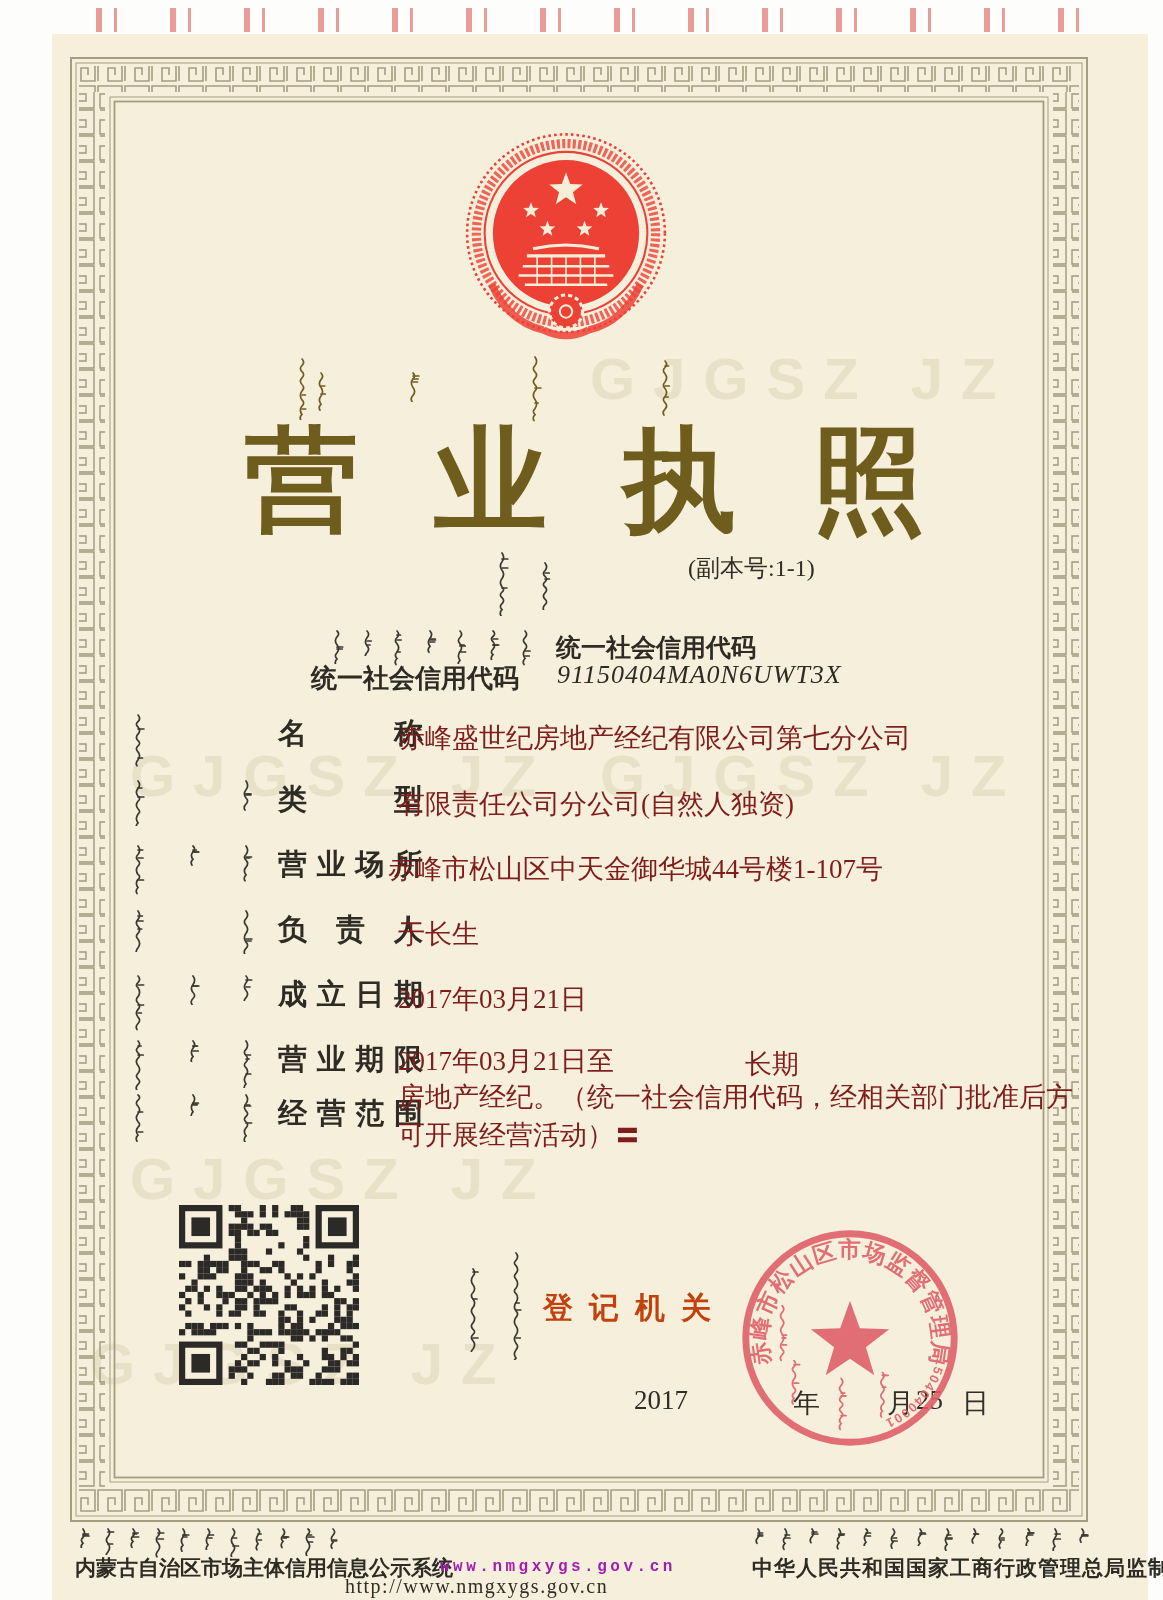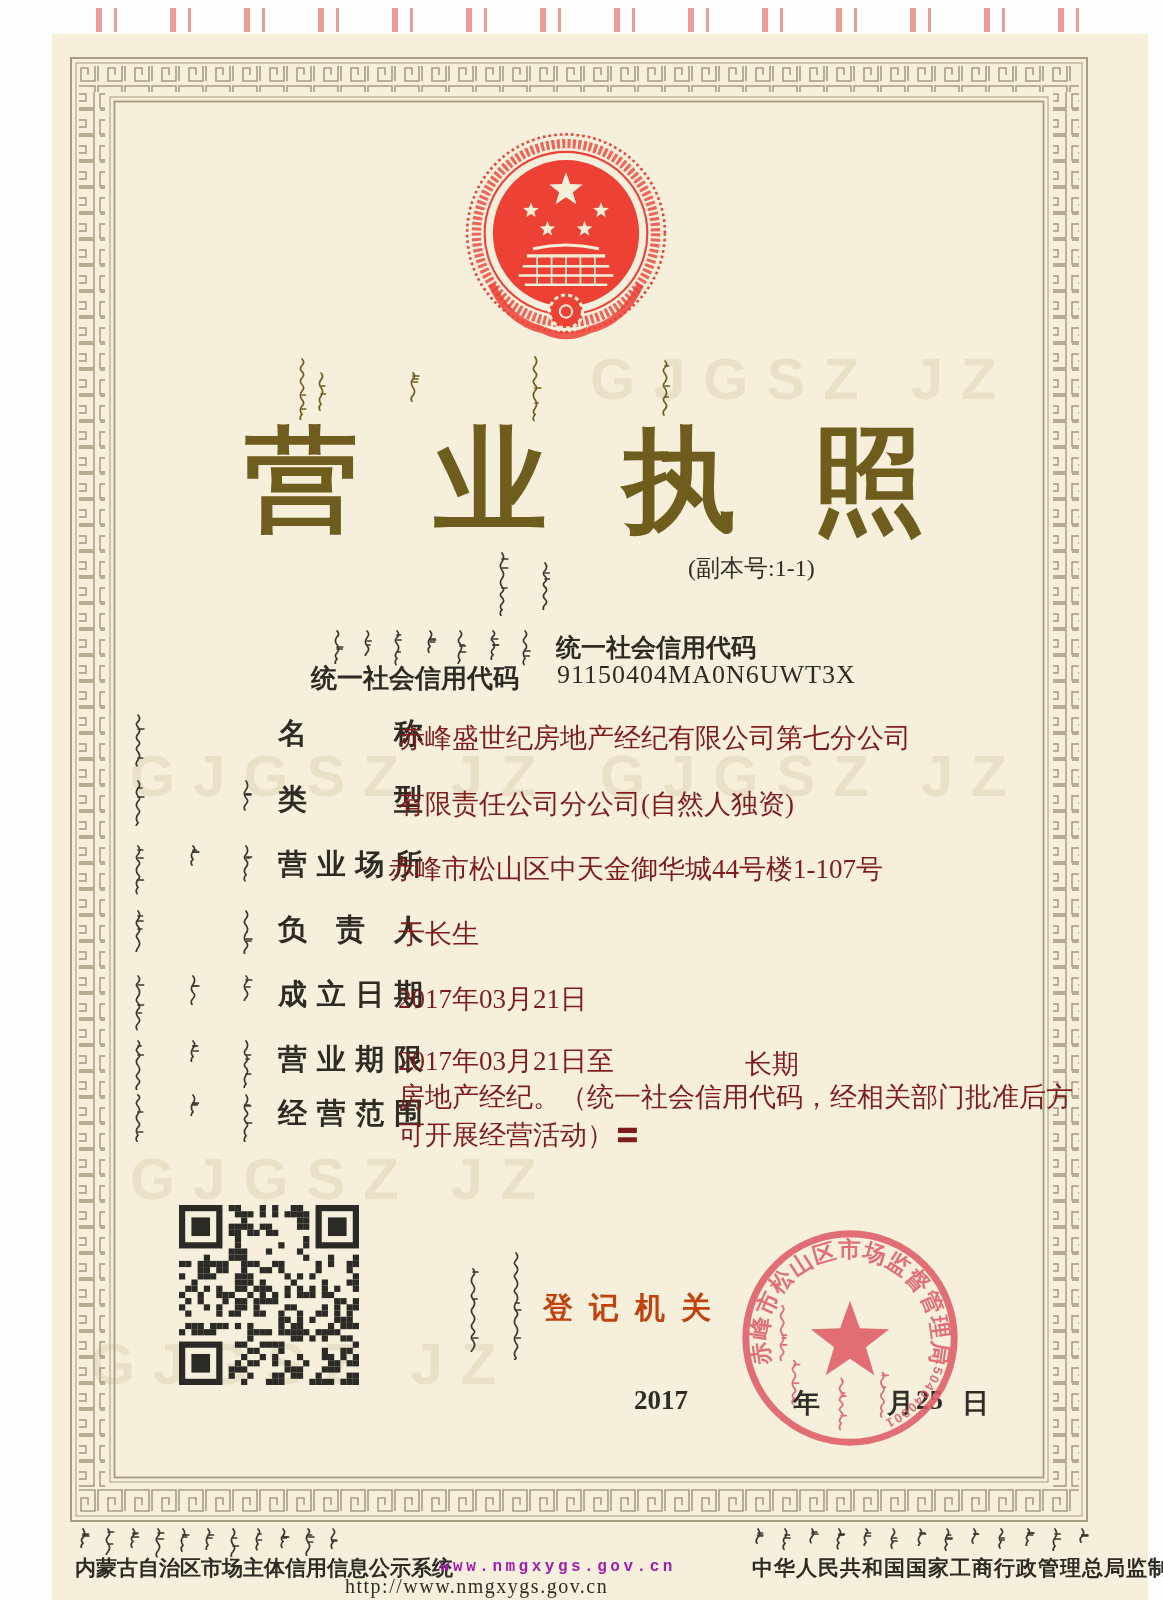--- a/index.html
+++ b/index.html
@@ -11,27 +11,27 @@
     background:repeating-linear-gradient(90deg,transparent 0 34px,#d23c34 34px 40px,transparent 40px 52px,#d23c34 52px 55px,transparent 55px 74px);}
   .ghost{color:rgba(168,155,104,.16);font-family:"Liberation Sans",sans-serif;font-weight:bold;
          letter-spacing:18px;font-size:58px;white-space:nowrap;}
   #title{left:200px;top:424px;width:770px;display:flex;justify-content:center;gap:76px;
          font-family:"Liberation Sans",sans-serif;font-weight:bold;font-size:113px;line-height:1;
          color:#6f5d1e;}
   #copy-label{left:545px;top:560px;font-size:46px;letter-spacing:2px;color:#2f2d26;}
   #copy-number{left:688px;top:552px;font-size:24px;color:#2f2d26;}
   #credit-label-1{left:556px;top:631px;font-family:"Liberation Sans",sans-serif;font-weight:bold;font-size:25px;color:#2d2b24;}
   #credit-label-2{left:311px;top:661px;font-family:"Liberation Sans",sans-serif;font-weight:bold;font-size:26px;color:#2d2b24;}
-  #credit-code{left:557px;top:660px;font-size:26px;letter-spacing:1px;color:#2d2b24;}
+  #credit-code{left:557px;top:660px;font-size:26px;letter-spacing:1px;color:#2d2b24;font-style:italic;}
   .field-label-char{position:absolute;font-family:"Liberation Sans",sans-serif;font-weight:bold;
         font-size:29px;line-height:1.1;color:#2d2b24;}
   .field-value{position:absolute;font-size:27px;line-height:1.45;color:#7f1d1d;white-space:nowrap;}
   #reg-label{left:543px;top:1288px;font-family:"Liberation Sans",sans-serif;font-weight:bold;
         font-size:30px;letter-spacing:16px;color:#c2410c;}
-  .date-part{position:absolute;top:1385px;font-size:27px;color:#2f2d28;font-weight:bold;}
+  .date-part{position:absolute;top:1385px;font-size:27px;color:#2f2d28;}
   #qr{left:179px;top:1205px;}
   #seal{left:734px;top:1222px;opacity:.88;}
   .foot-cn{position:absolute;top:1554px;font-family:"Liberation Sans",sans-serif;font-weight:bold;
         font-size:21px;color:#2d2b24;white-space:nowrap;}
   #foot-http{left:345px;top:1527px;font-size:20px;letter-spacing:1.5px;color:#2f2d28;margin-top:48px;}
   #foot-url2{left:440px;top:1558px;font-family:"Liberation Mono","DejaVu Sans Mono",monospace;
         font-weight:bold;font-size:16px;letter-spacing:3.5px;color:#a21caf;}
 </style>
 </head>
 <body>

